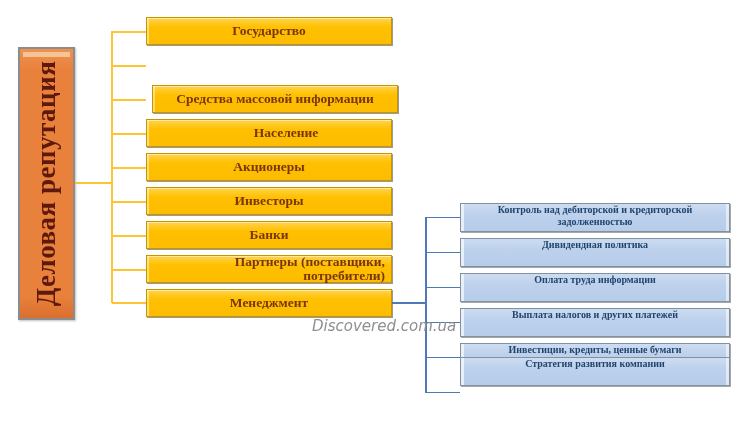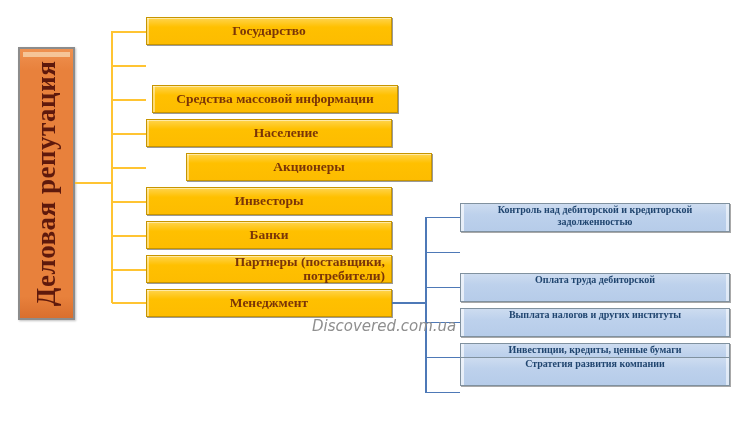--- a/index.html
+++ b/index.html
@@ -76,21 +76,21 @@
 
   <div class="ybox" style="top:17px;">
       <span>Государство</span>
     </div>
   <div class="ybox" style="top:85px;margin-left:6px;">
       <span>Средства массовой информации</span>
     </div>
   <div class="ybox" style="top:119px;padding-left:40px;">
       <span>Население</span>
     </div>
-  <div class="ybox" style="top:153px;margin-left:40px;">
+  <div class="ybox" style="top:153px;">
       <span>Акционеры</span>
     </div>
   <div class="ybox" style="top:187px;">
       <span>Инвесторы</span>
     </div>
   <div class="ybox" style="top:221px;">
       <span>Банки</span>
     </div>
   <div class="ybox" style="top:255px;">
       <span>Партнеры (поставщики, потребители)</span>
@@ -104,25 +104,28 @@
   <div class="bline" style="left:426px;top:217px;width:34px;height:1px;"></div>
   <div class="bline" style="left:426px;top:252px;width:34px;height:1px;"></div>
   <div class="bline" style="left:426px;top:287px;width:34px;height:1px;"></div>
   <div class="bline" style="left:426px;top:322px;width:34px;height:1px;"></div>
   <div class="bline" style="left:426px;top:357px;width:34px;height:1px;"></div>
   <div class="bline" style="left:426px;top:392px;width:34px;height:1px;"></div>
 
   <div class="bbox" style="top:203px;">
       <span>Контроль над дебиторской и кредиторской задолженностью</span>
     </div>
+  <div class="bbox" style="top:238px;">
+      <span>Дивидендная политика</span>
+    </div>
   <div class="bbox" style="top:273px;">
-      <span>Оплата труда дебиторской</span>
+      <span>Оплата труда информации</span>
     </div>
   <div class="bbox" style="top:308px;">
-      <span>Выплата налогов и других институты</span>
+      <span>Выплата налогов и других платежей</span>
     </div>
   <div class="bbox" style="top:343px;">
       <span>Инвестиции, кредиты, ценные бумаги</span>
     </div>
   <div class="bbox" style="top:357px;">
       <span>Стратегия развития компании</span>
     </div>
 
   <div class="watermark">Discovered.com.ua</div>
 

